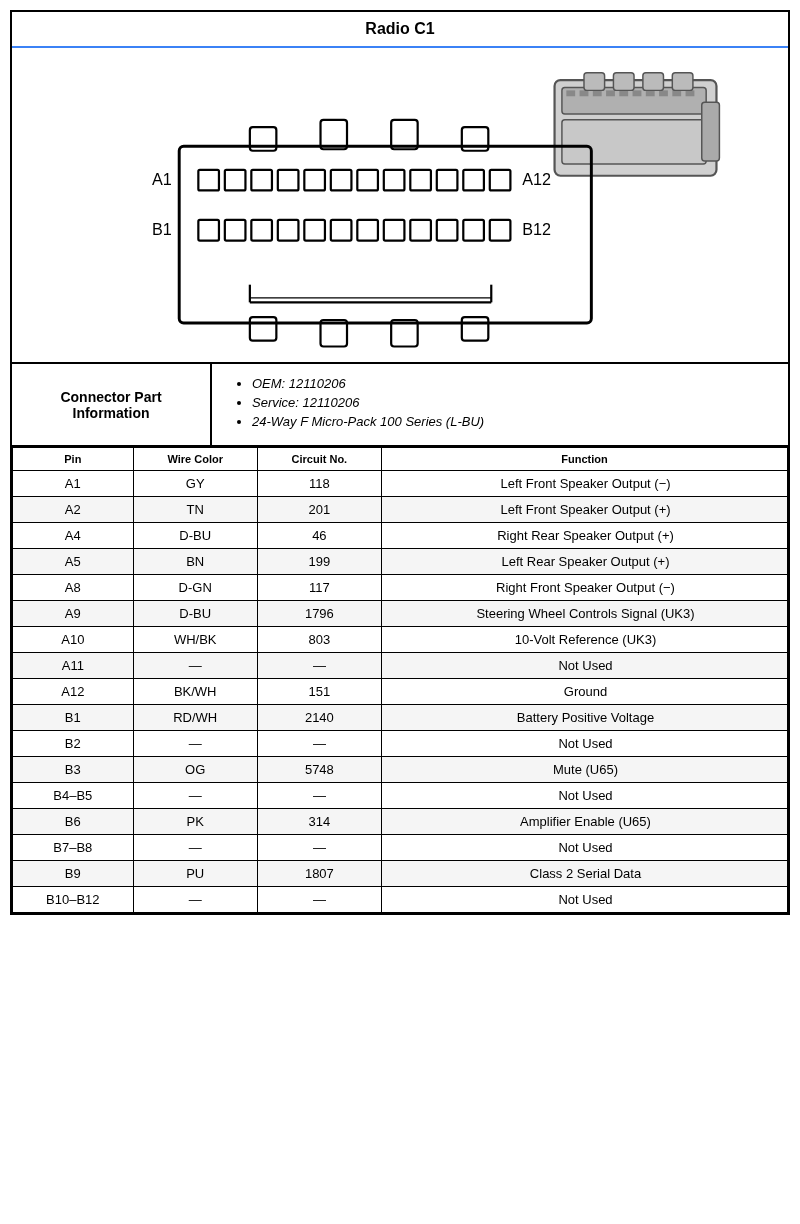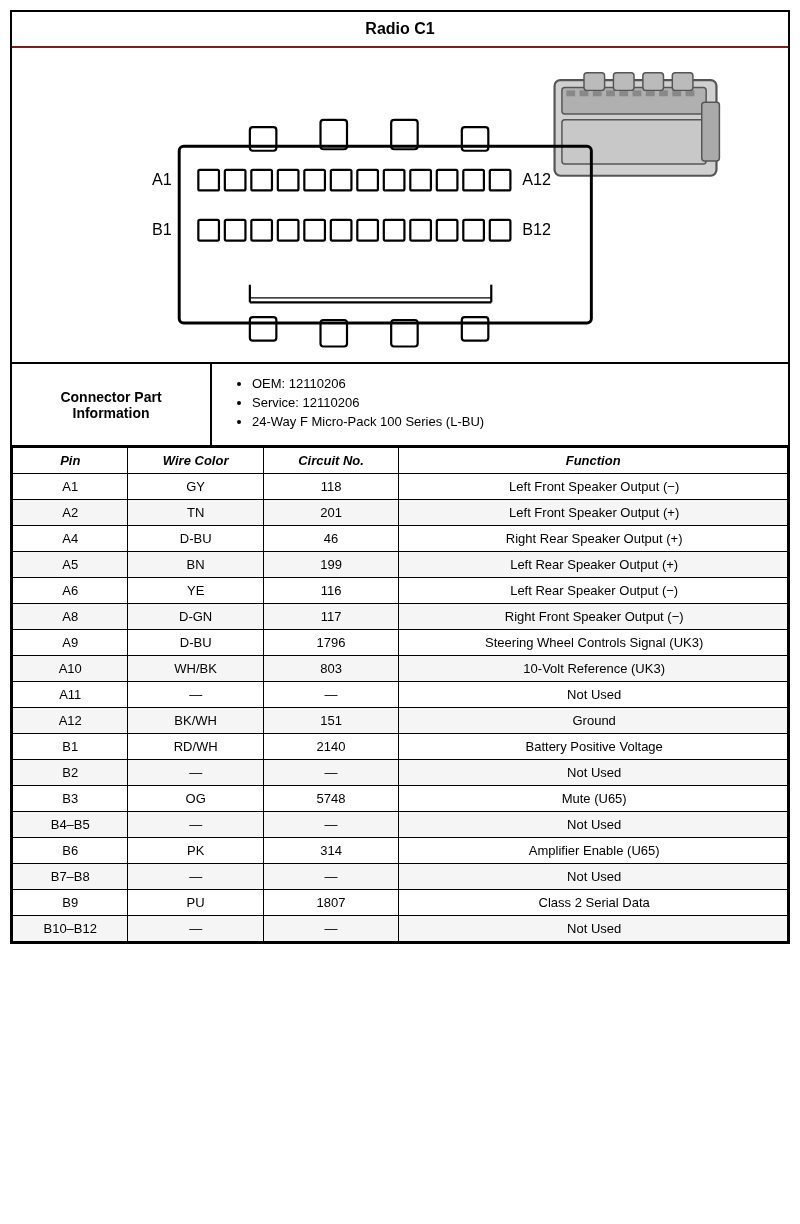--- a/index.html
+++ b/index.html
@@ -13,21 +13,21 @@
     }
     .main-container {
       width: 780px;
       border: 2px solid #000;
     }
     .title-row {
       text-align: center;
       font-weight: bold;
       font-size: 16px;
       padding: 8px;
-      border-bottom: 2px solid #7f1d1d;
+      border-bottom: 2px solid #3b82f6;
     }
     .diagram-section {
       border-bottom: 2px solid #000;
       padding: 10px 20px;
       display: flex;
       justify-content: center;
       align-items: center;
       min-height: 200px;
       position: relative;
     }
@@ -52,41 +52,41 @@
       font-size: 14px;
       text-align: center;
     }
     .connector-info-cell {
       flex: 1;
       padding: 12px 20px;
     }
     .connector-info-cell ul {
       list-style: disc;
       padding-left: 20px;
+      font-style: italic;
     }
     .connector-info-cell li {
       margin-bottom: 4px;
       font-size: 13px;
     }
     .table-section {
       width: 100%;
     }
     table {
       width: 100%;
       border-collapse: collapse;
     }
     th, td {
       border: 1px solid #000;
       padding: 5px 8px;
       text-align: center;
     }
     th {
       font-weight: bold;
-      font-size: 13px;
-      font-style: italic;
+      font-size: 11px;
     }
     td.function-col {
       text-align: center;
       padding-left: 10px;
     }
     tr:nth-child(even) {
       background: #f5f5f5;
     }
     tr:nth-child(odd) {
       background: #fff;
@@ -222,26 +222,20 @@
             <td>46</td>
             <td class="function-col">Right Rear Speaker Output (+)</td>
           </tr>
           <tr>
             <td>A5</td>
             <td>BN</td>
             <td>199</td>
             <td class="function-col">Left Rear Speaker Output (+)</td>
           </tr>
           <tr>
-            <td>A6</td>
-            <td>YE</td>
-            <td>116</td>
-            <td class="function-col">Left Rear Speaker Output (−)</td>
-          </tr>
-          <tr>
             <td>A8</td>
             <td>D-GN</td>
             <td>117</td>
             <td class="function-col">Right Front Speaker Output (−)</td>
           </tr>
           <tr>
             <td>A9</td>
             <td>D-BU</td>
             <td>1796</td>
             <td class="function-col">Steering Wheel Controls Signal (UK3)</td>

